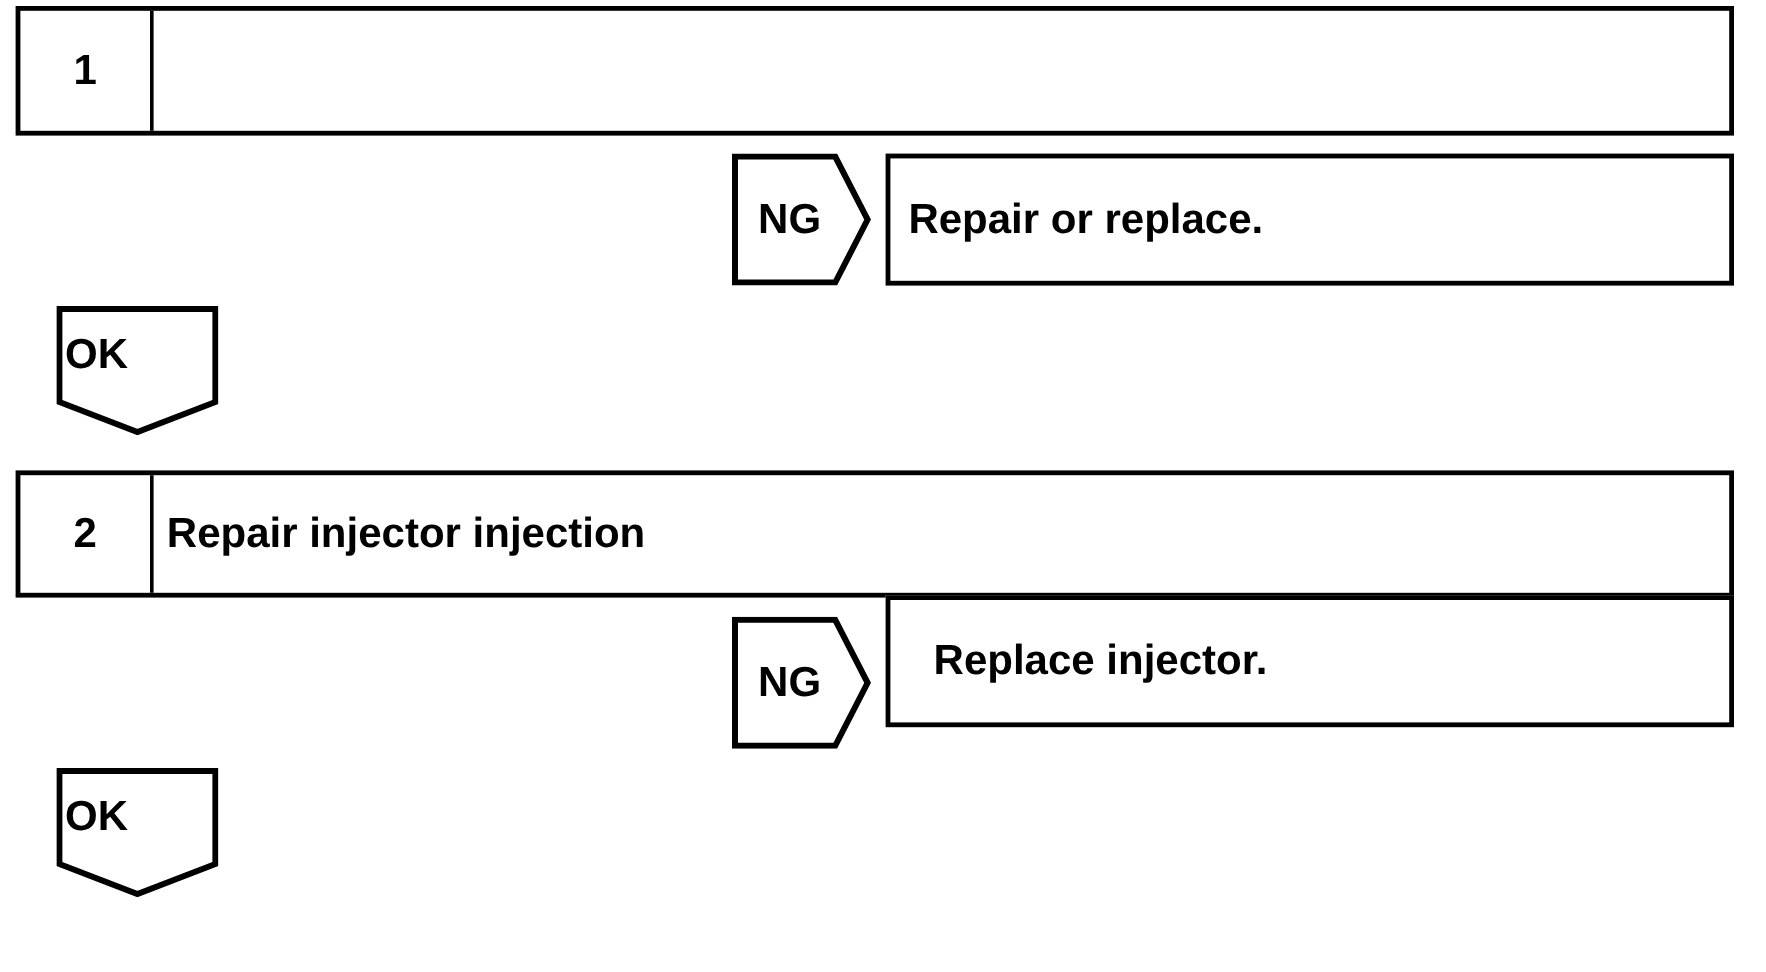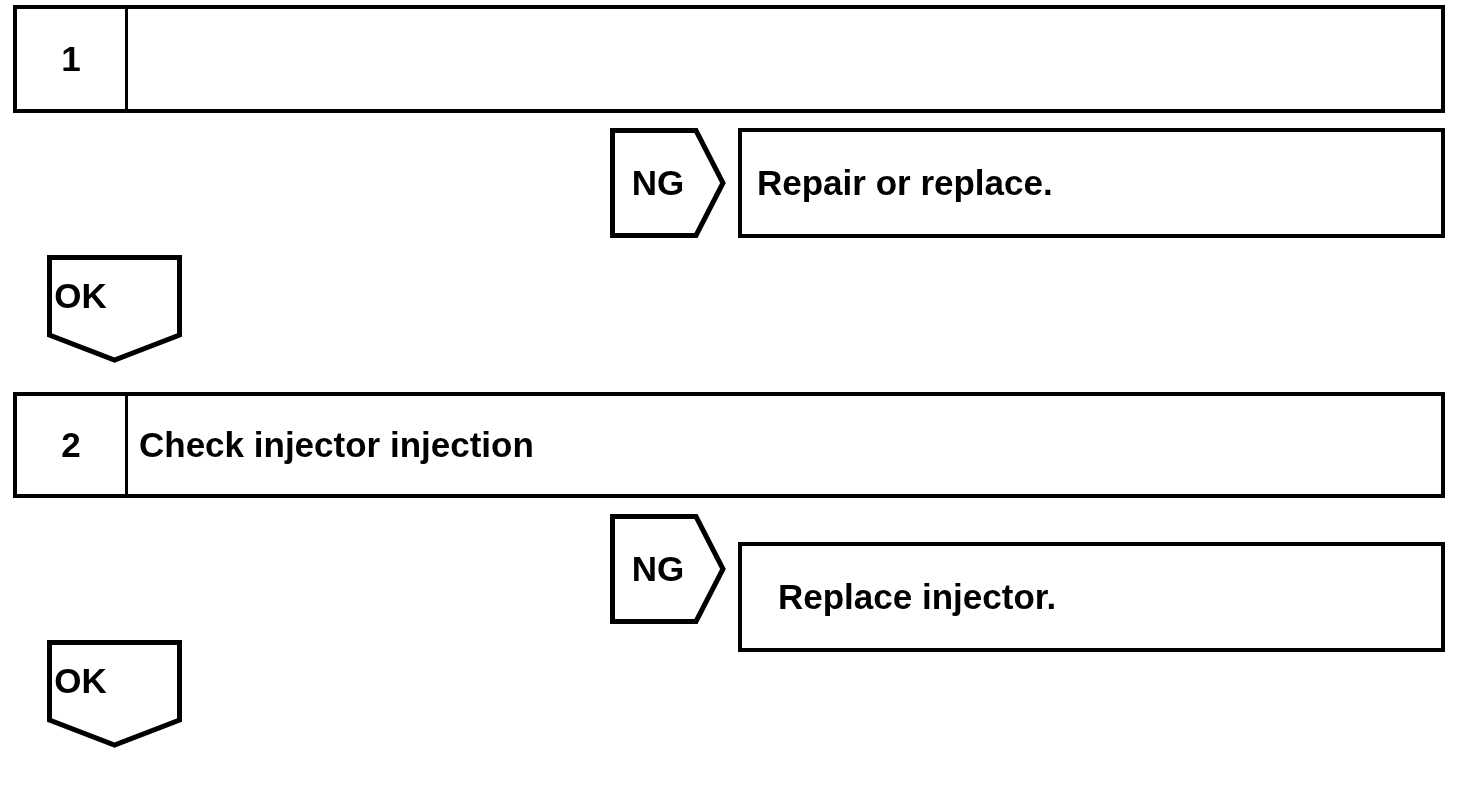--- a/index.html
+++ b/index.html
@@ -56,30 +56,30 @@
 
   <div class="tag ok-tag" style="top:255px;">
     <svg width="135" height="108" viewBox="0 0 135 108">
       <polygon points="2.5,2.5 132.5,2.5 132.5,80 67.5,105 2.5,80" fill="#ffffff" stroke="#000000" stroke-width="5" stroke-linejoin="miter"></polygon>
     </svg>
     <span class="tag-label">OK</span>
   </div>
 
   <div class="step-box" style="top:392px;height:106px;">
     <div class="step-num">2</div>
-    <div class="step-title">Check injector injection</div>
+    <div class="step-title">Repair injector injection</div>
   </div>
 
   <div class="tag ng-tag" style="top:514px;">
     <svg width="116" height="110" viewBox="0 0 116 110">
       <polygon points="2.5,2.5 86,2.5 113,55 86,107.5 2.5,107.5" fill="#ffffff" stroke="#000000" stroke-width="5" stroke-linejoin="miter"></polygon>
     </svg>
     <span class="tag-label">NG</span>
   </div>
-  <div class="action-box" style="top:542px;padding-left:36px;">
+  <div class="action-box" style="top:496px;padding-left:36px;">
     <span>Replace injector.</span>
   </div>
 
   <div class="tag ok-tag" style="top:640px;">
     <svg width="135" height="108" viewBox="0 0 135 108">
       <polygon points="2.5,2.5 132.5,2.5 132.5,80 67.5,105 2.5,80" fill="#ffffff" stroke="#000000" stroke-width="5" stroke-linejoin="miter"></polygon>
     </svg>
     <span class="tag-label">OK</span>
   </div>
 

